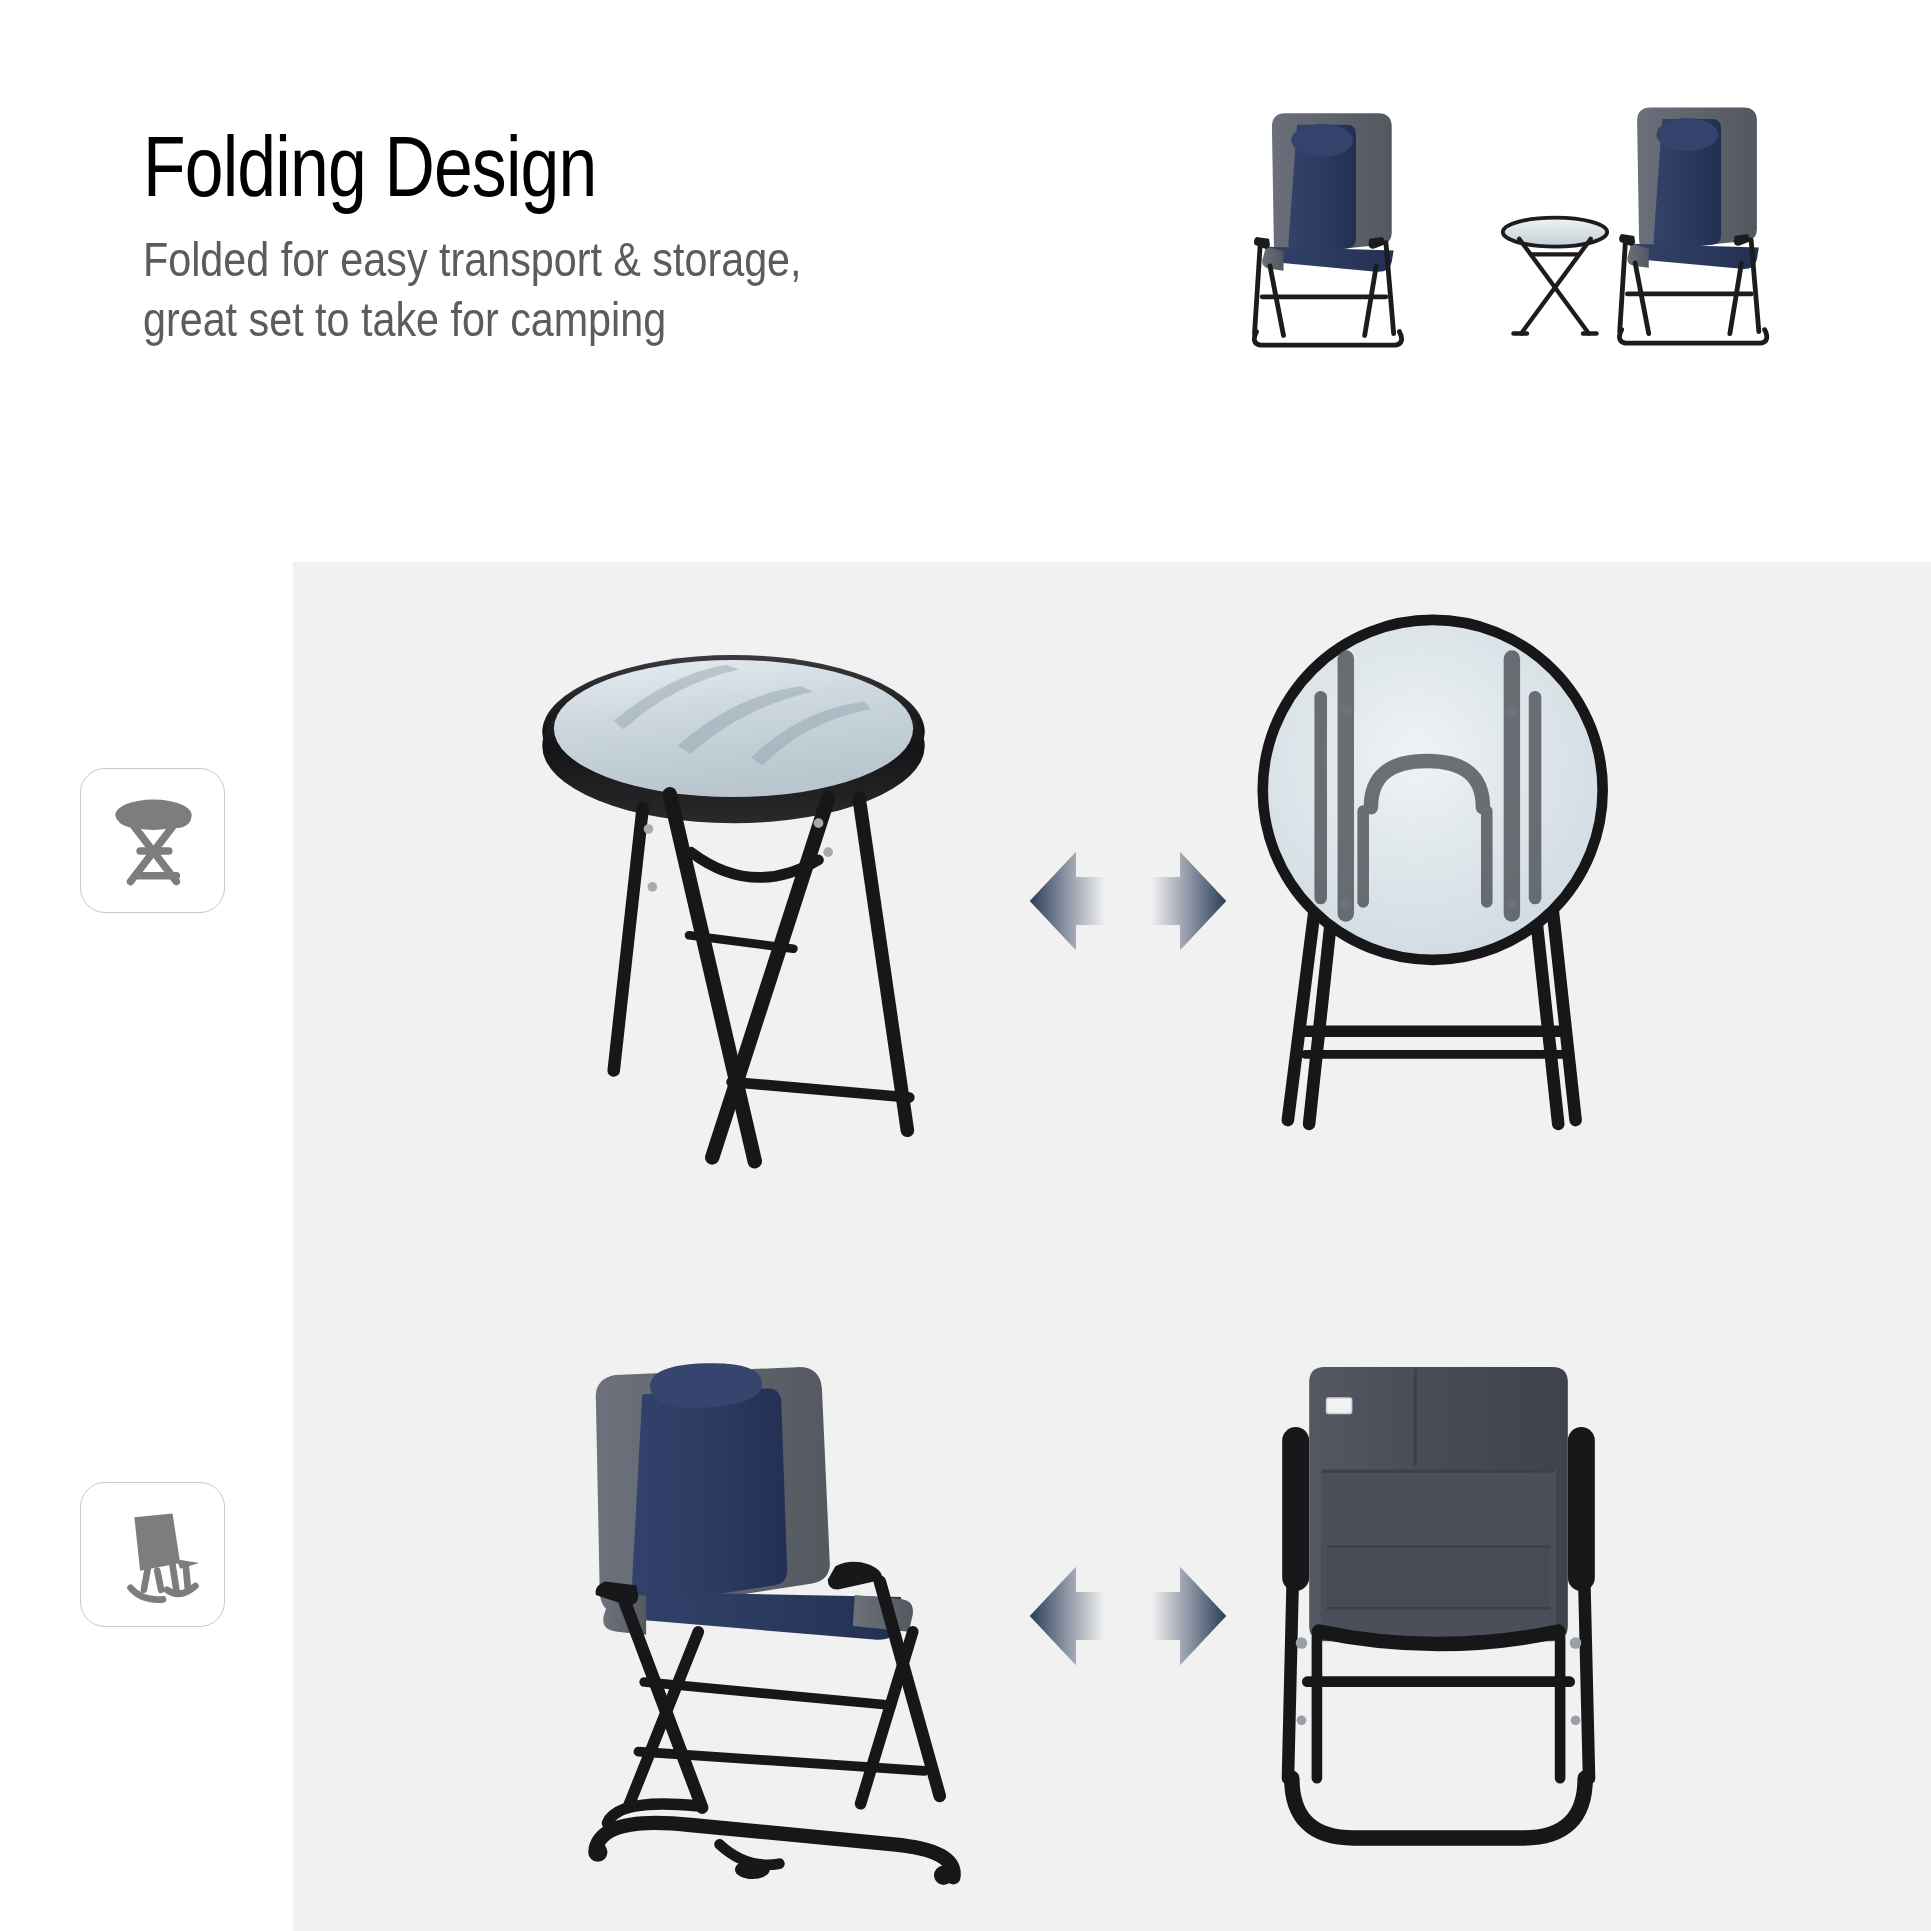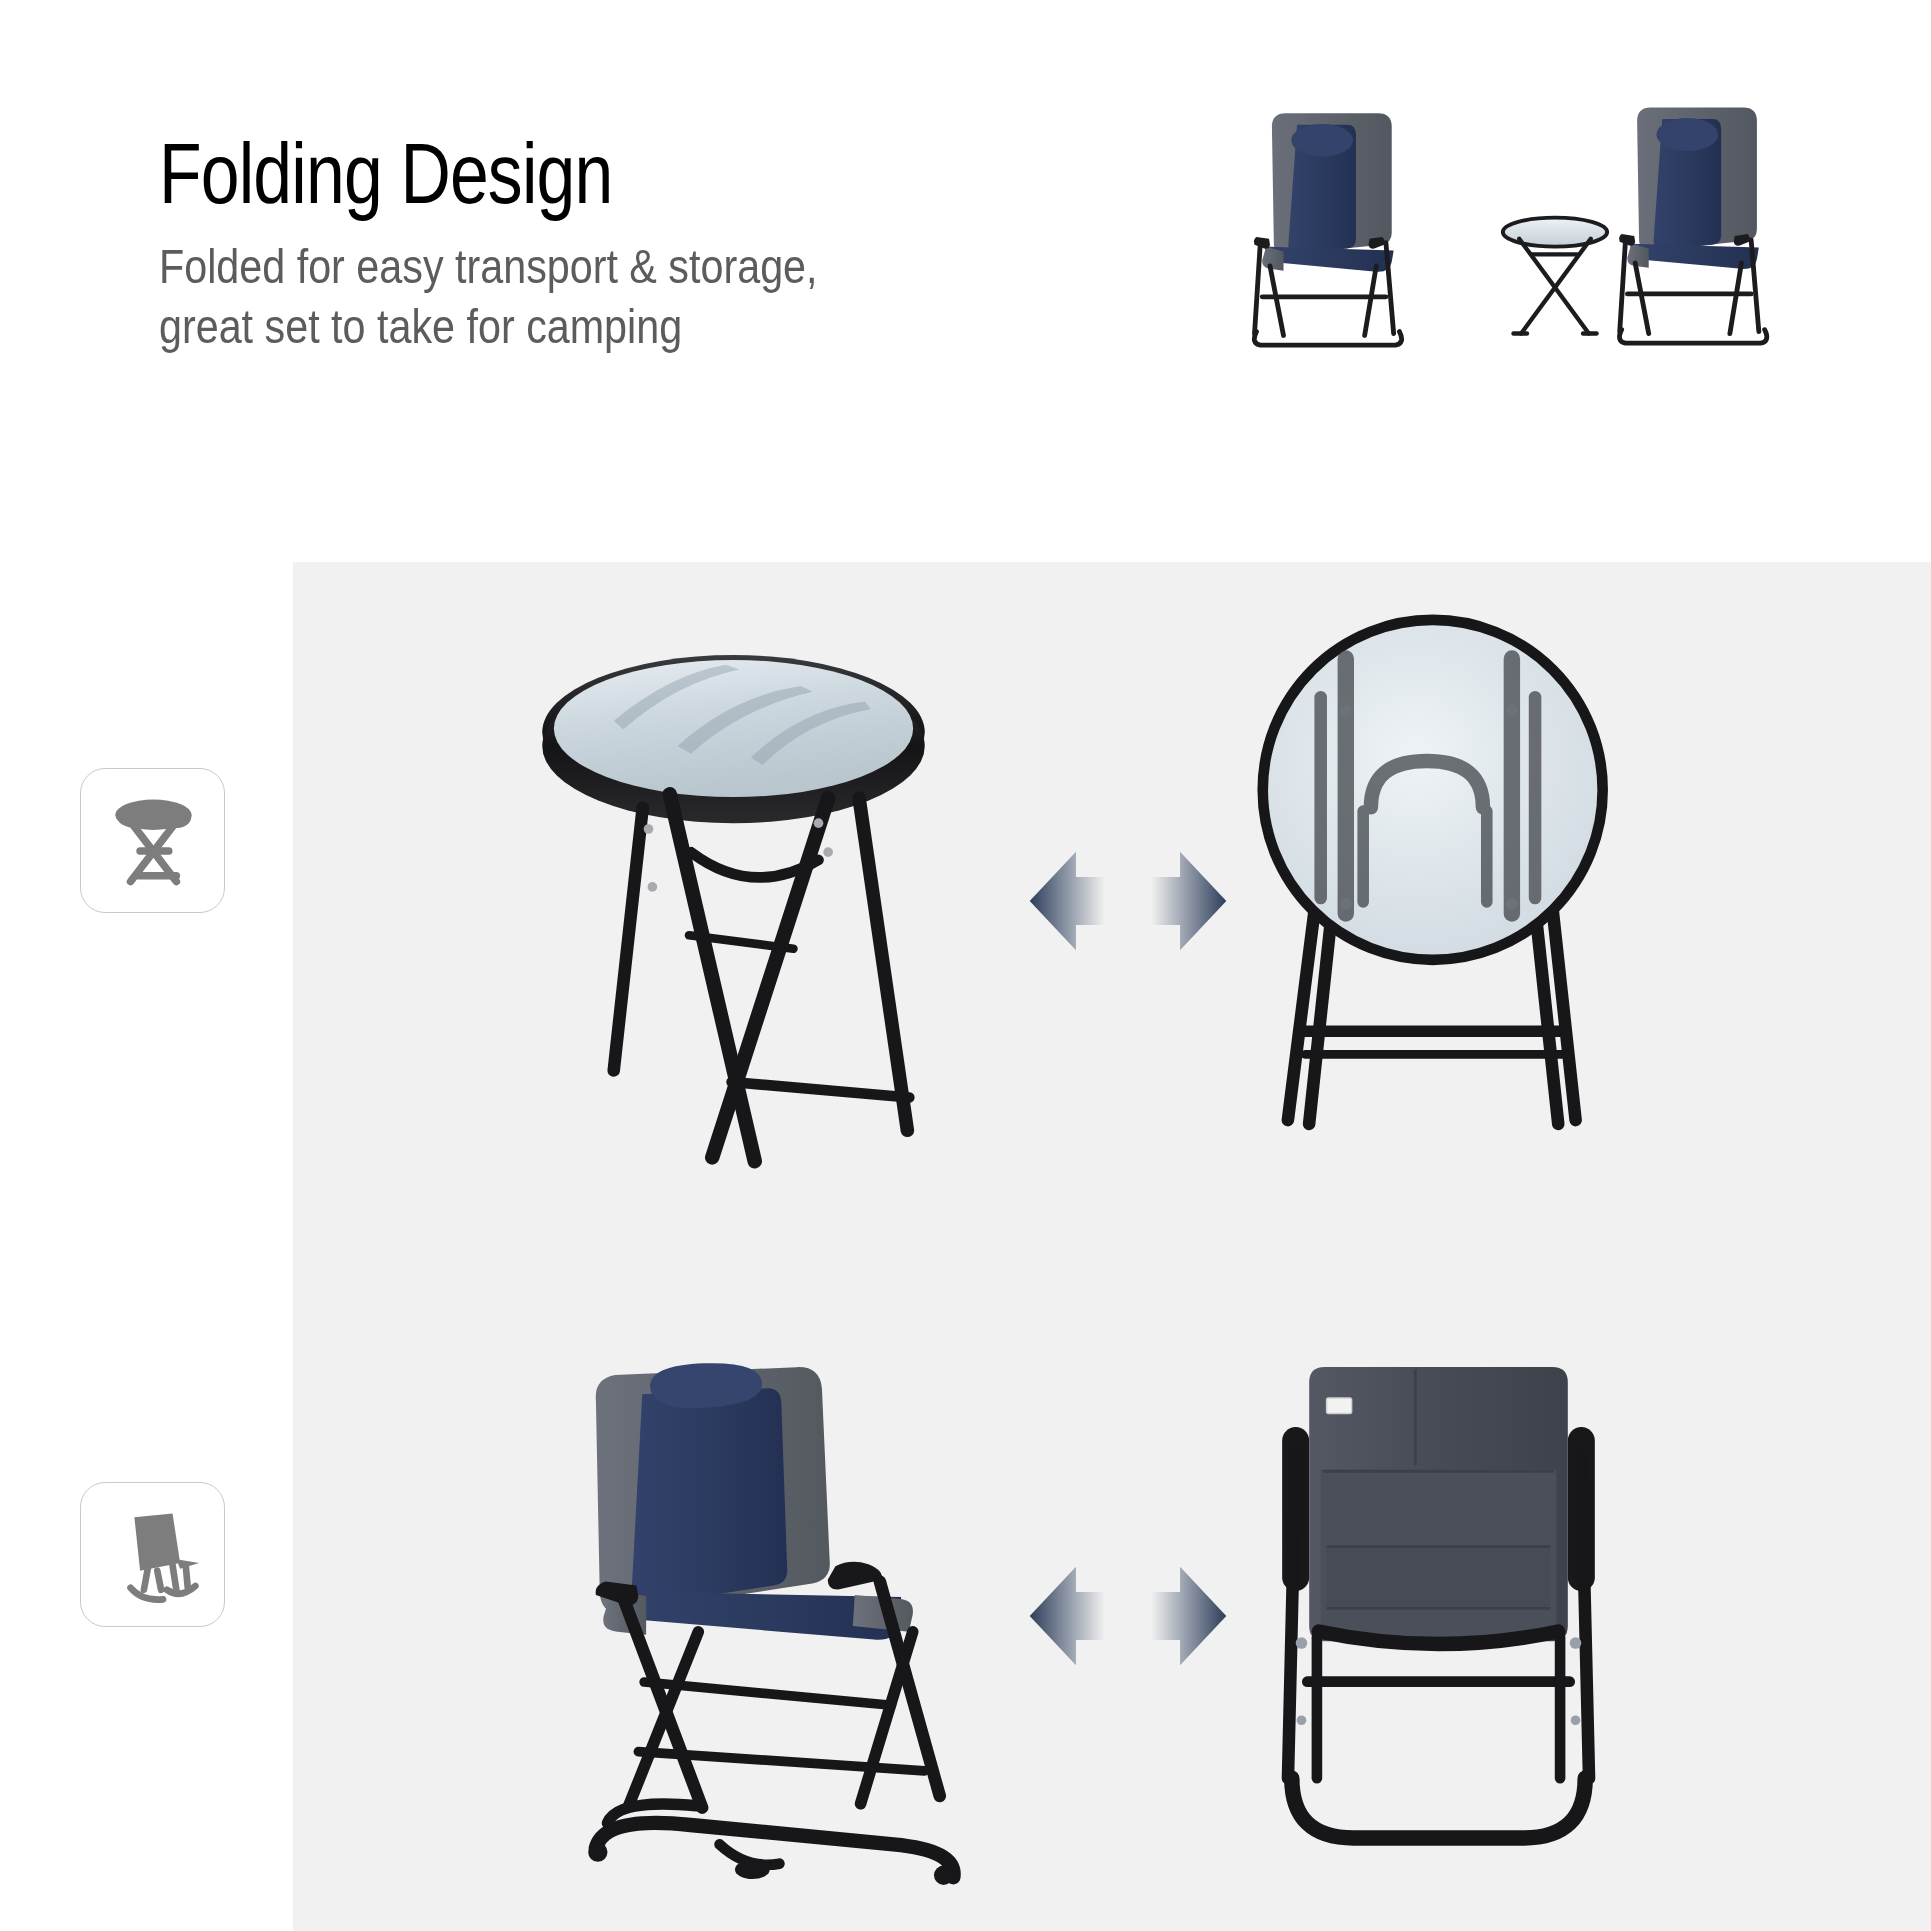--- a/index.html
+++ b/index.html
@@ -5,21 +5,21 @@
   html,body{margin:0;padding:0;}
   body{
     width:1931px;height:1931px;
     background:#ffffff;
     font-family:"Liberation Sans","DejaVu Sans",sans-serif;
     overflow:hidden;position:relative;
   }
   .stage{position:absolute;inset:0;}
 
   
-  .header-text{position:absolute;left:143px;top:131px;width:966px;margin-left:16px;}
+  .header-text{position:absolute;left:143px;top:124px;width:966px;}
   .title{
     font-size:85px;line-height:1.0;color:#000000;
     font-weight:400;letter-spacing:-1px;
     transform:scaleX(.82);transform-origin:left center;
     white-space:nowrap;
   }
   .subtitle{
     margin-top:21px;font-size:48px;line-height:1.26;color:#5c5c5c;
     font-weight:400;transform:scaleX(.86);transform-origin:left top;
     white-space:nowrap;

